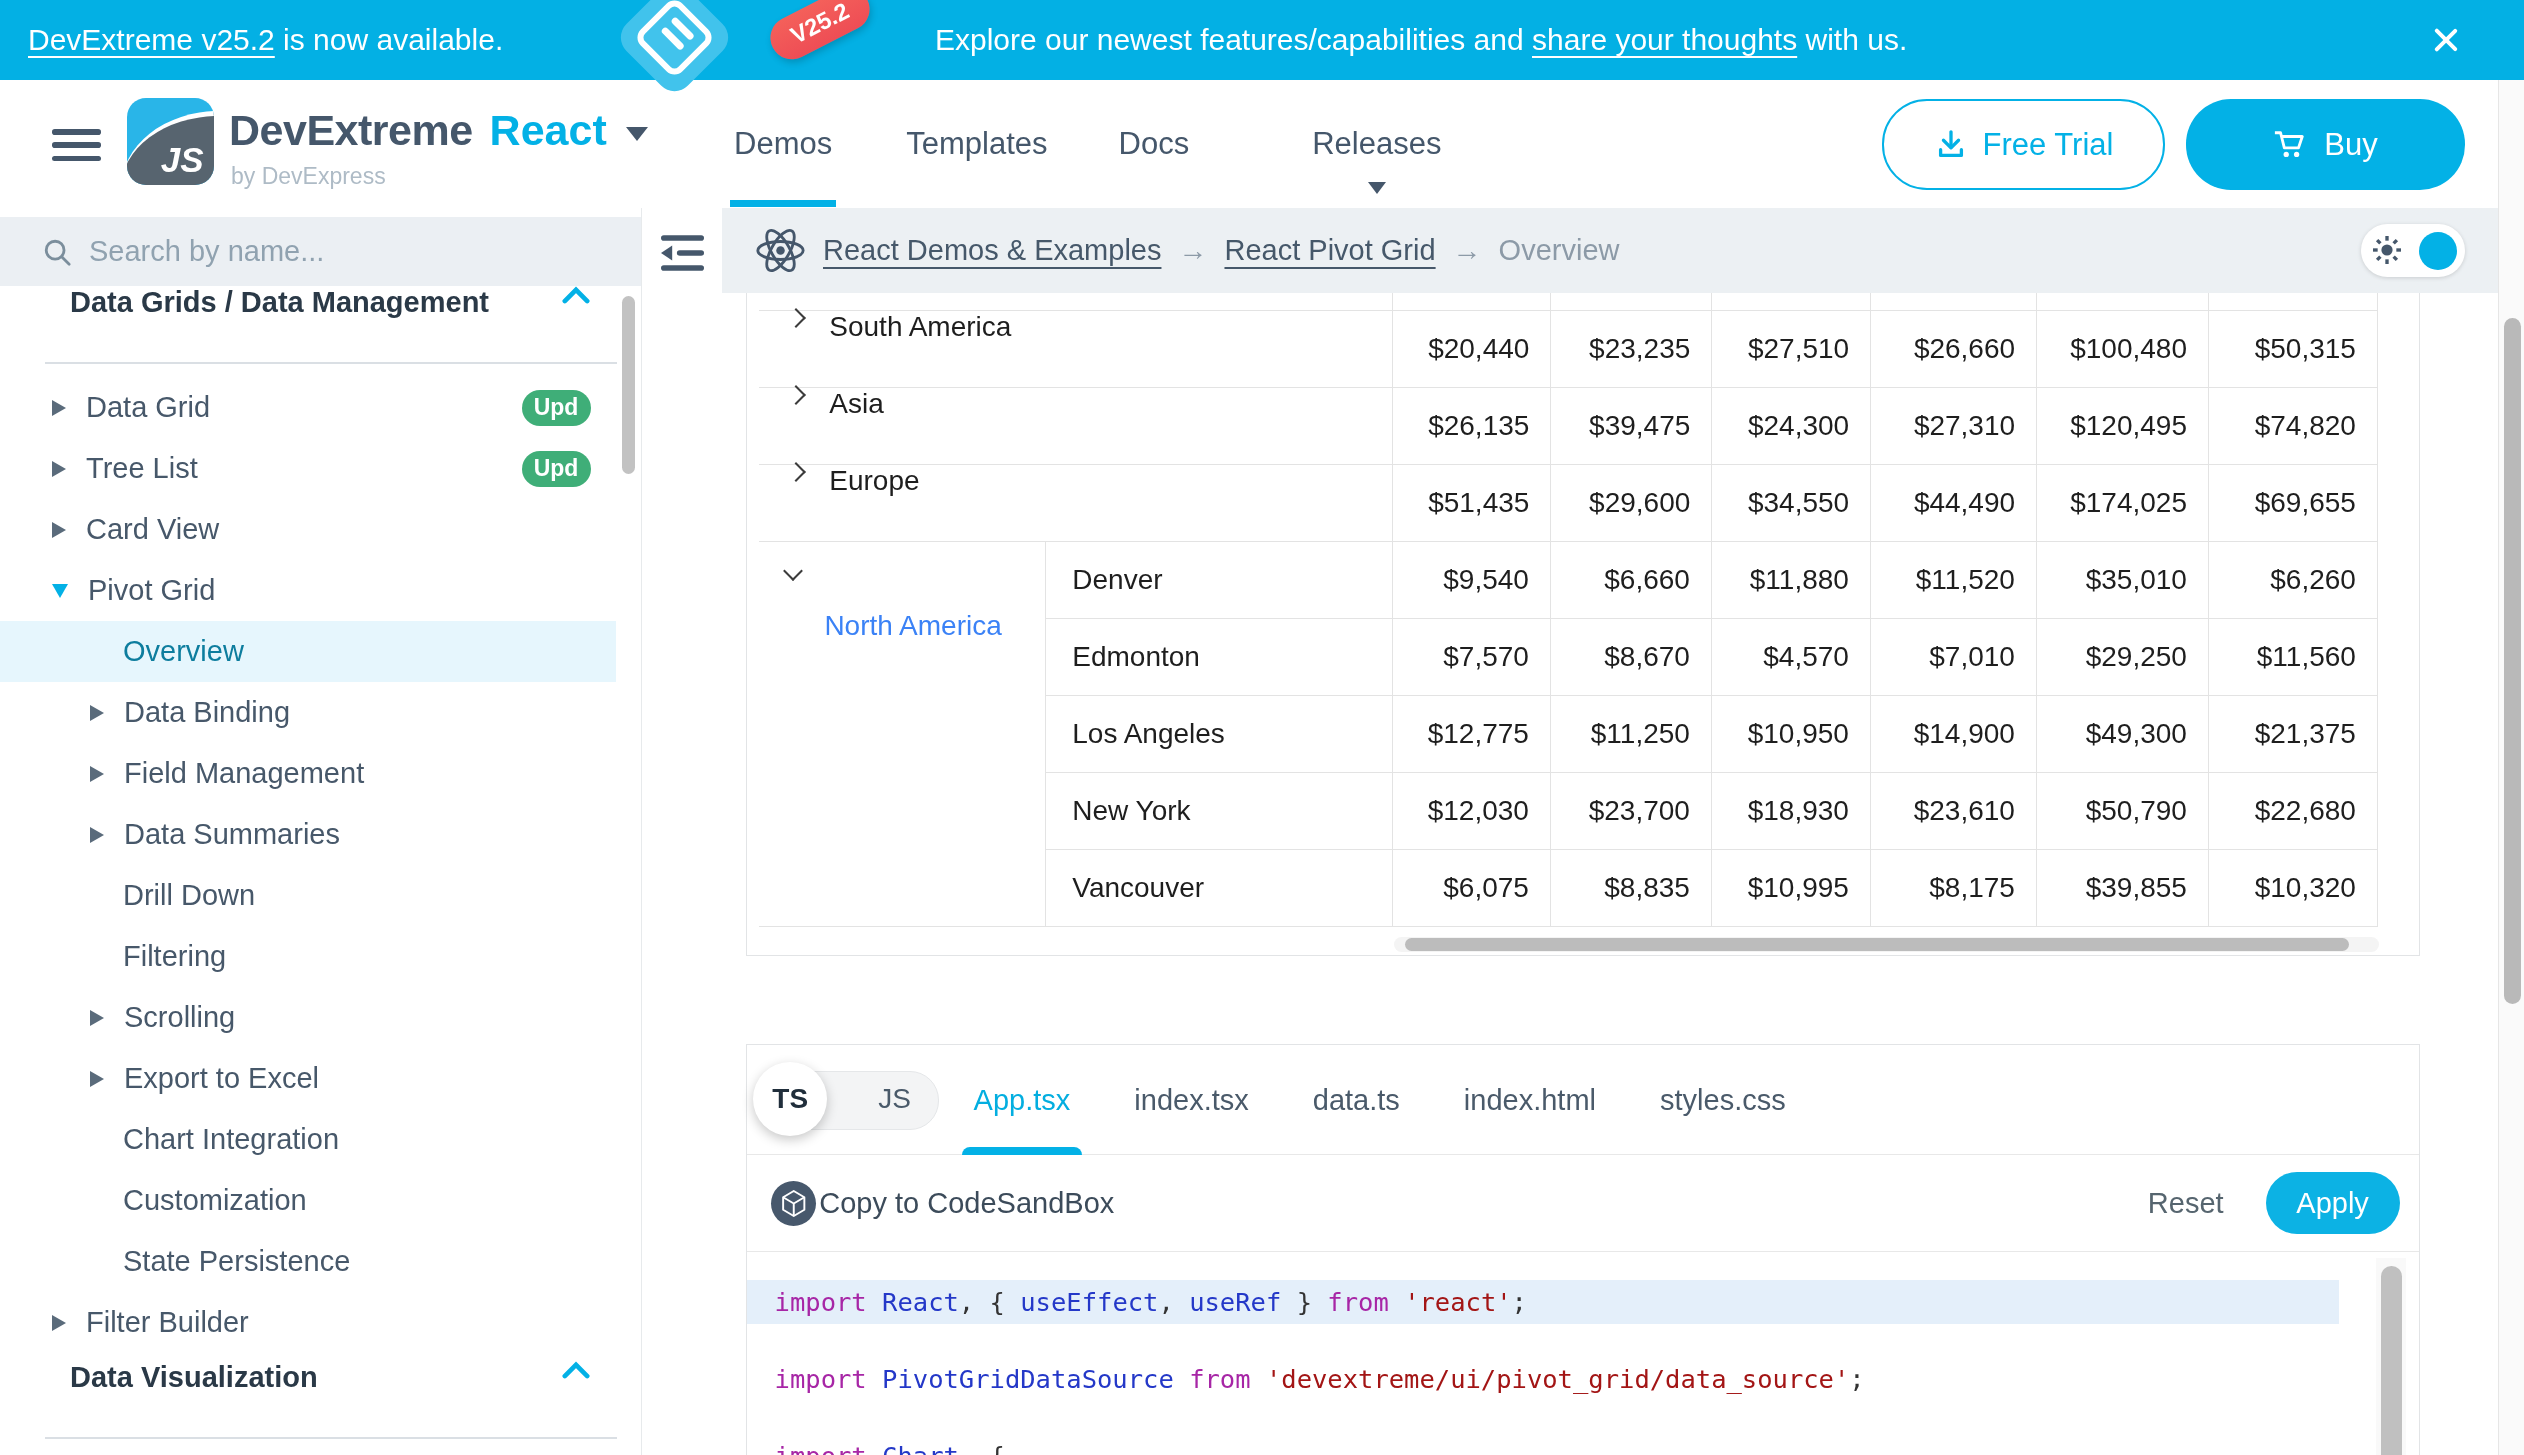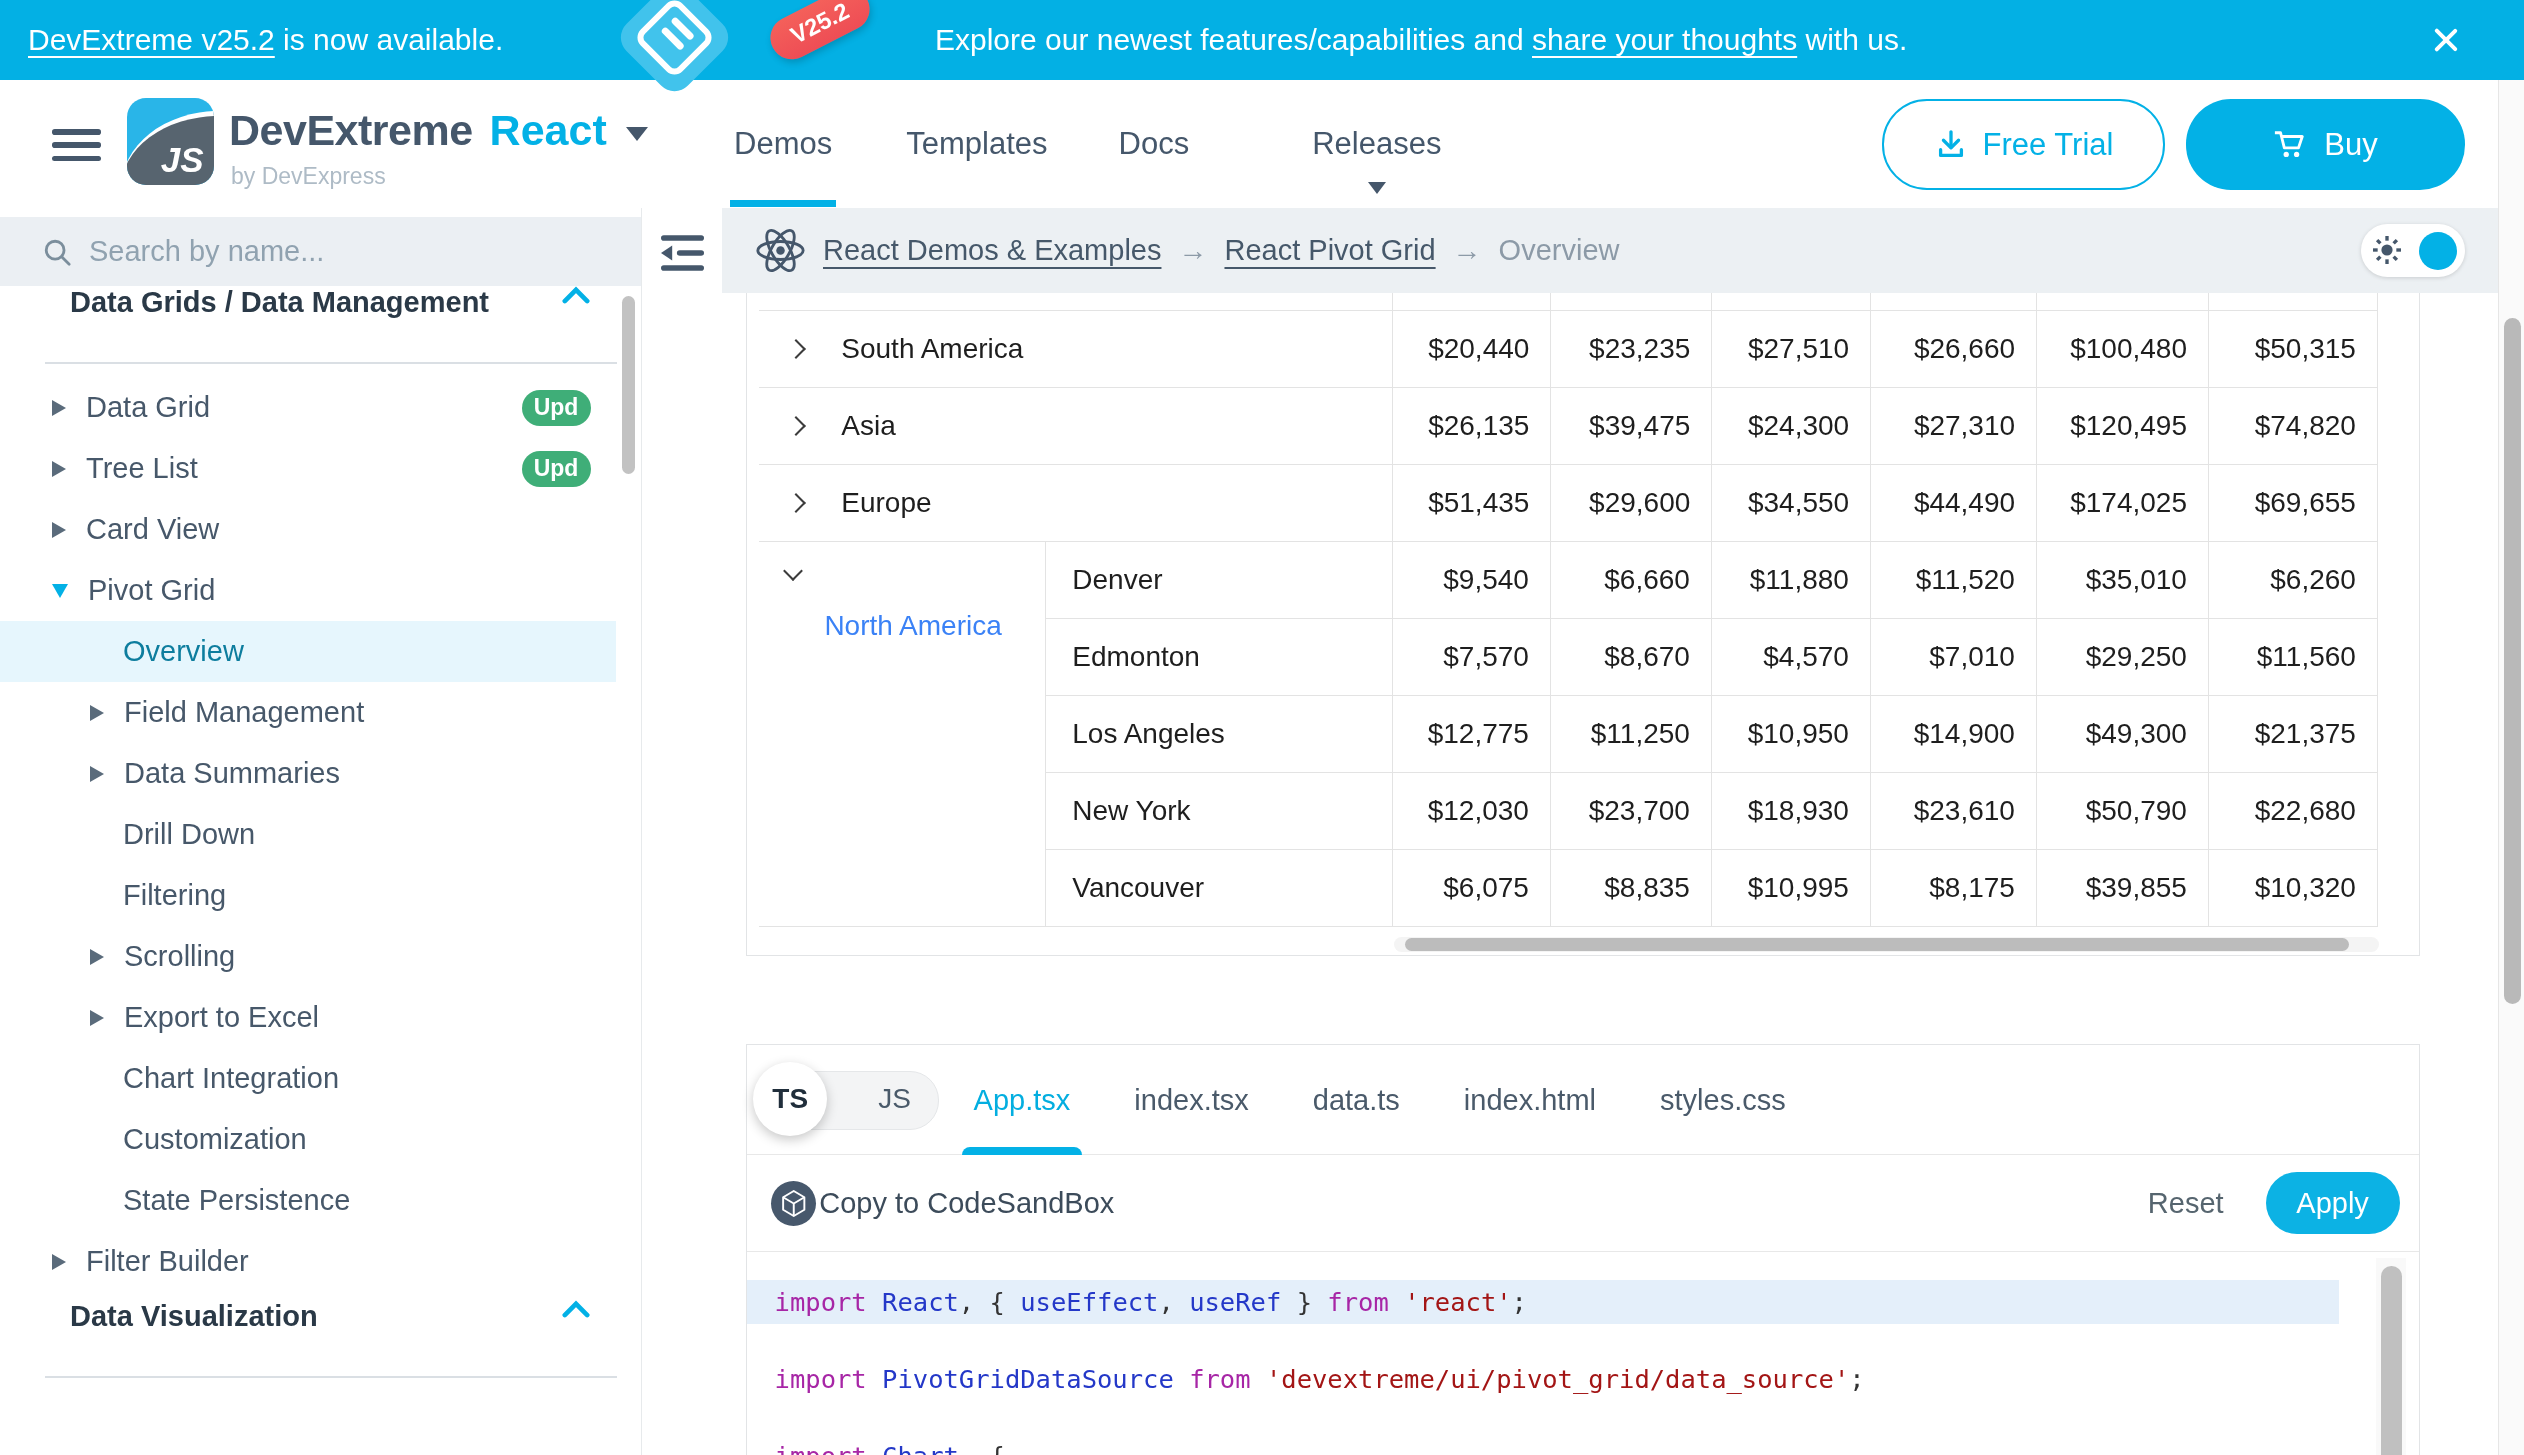--- a/index.html
+++ b/index.html
@@ -82,21 +82,21 @@
   .crumb.current { color:#8c9aa7; text-decoration:none; cursor:default; }
   .theme-toggle { position:absolute; left:1639px; top:16px; width:104px; height:53px; border-radius:26.4px; background:#fff; box-shadow:0 0.9px 4.7px rgba(0,0,0,.15); cursor:pointer; }
   .theme-toggle .sun { position:absolute; left:12.3px; top:12.3px; }
   .theme-knob { position:absolute; right:7.6px; top:7.6px; width:38px; height:38px; border-radius:50%; background:#03b1e6; }
 
   
   .demo-card { position:absolute; left:23.6px; top:85px; width:1674px; height:663px; border-left:0.9px solid #e2e4e6; border-right:0.9px solid #e2e4e6; border-bottom:0.9px solid #e2e4e6; background:#fff; overflow:hidden; }
   .pivot { margin-left:12.3px; width:1619px; }
   .prow { display:flex; height:77px; border-bottom:0.9px solid #e3e3e3; }
   .prow.partial { height:18px; }
-  .cl { width:635px; display:flex; align-items:center; padding-left:30px; border-right:0.9px solid #e3e3e3; cursor:pointer;gap:12px; }
+  .cl { width:635px; display:flex; padding-left:30px; border-right:0.9px solid #e3e3e3; cursor:pointer; }
   .cl .plabel { margin-left:26.4px; font-size:28px; color:#1e1e1e; }
   .chev { display:inline-block; width:14px; height:14px; border-right:2.8px solid #3c3c3c; border-bottom:2.8px solid #3c3c3c; }
   .chev.r { transform:rotate(-45deg); }
   .chev.d { transform:rotate(45deg); margin-top:-5.7px; }
   .cv { border-right:0.9px solid #e3e3e3; display:flex; align-items:center; justify-content:flex-end; padding-right:21px; font-size:28px; color:#1e1e1e; }
   .c1{width:158px} .c2{width:161px} .c3{width:159px} .c4{width:166px} .c5{width:172px} .c6{width:169px}
   .na { display:flex; }
   .na-head { width:288px; border-right:0.9px solid #e3e3e3; border-bottom:0.9px solid #e3e3e3; padding:28px 0 0 27px; display:flex; align-items:flex-start; cursor:pointer; }
   .na-head .plabel { margin-left:24.5px; font-size:28px; color:#3b82f6;margin-top:40px; }
   .na-rows { flex:1; }
@@ -225,20 +225,24 @@
       <div class="sb-item lvl1">
           <span class="tri-r"></span>
           <span class="sb-label">Card View</span>
         </div>
       <div class="sb-item lvl1">
           <span class="tri-d"></span>
           <span class="sb-label">Pivot Grid</span>
         </div>
       <div class="sb-item lvl2 noarrow selected">
           <span class="sb-label">Overview</span>
+        </div>
+      <div class="sb-item lvl2">
+          <span class="tri-r"></span>
+          <span class="sb-label">Data Binding</span>
         </div>
       <div class="sb-item lvl2">
           <span class="tri-r"></span>
           <span class="sb-label">Field Management</span>
         </div>
       <div class="sb-item lvl2">
           <span class="tri-r"></span>
           <span class="sb-label">Data Summaries</span>
         </div>
       <div class="sb-item lvl2 noarrow">

